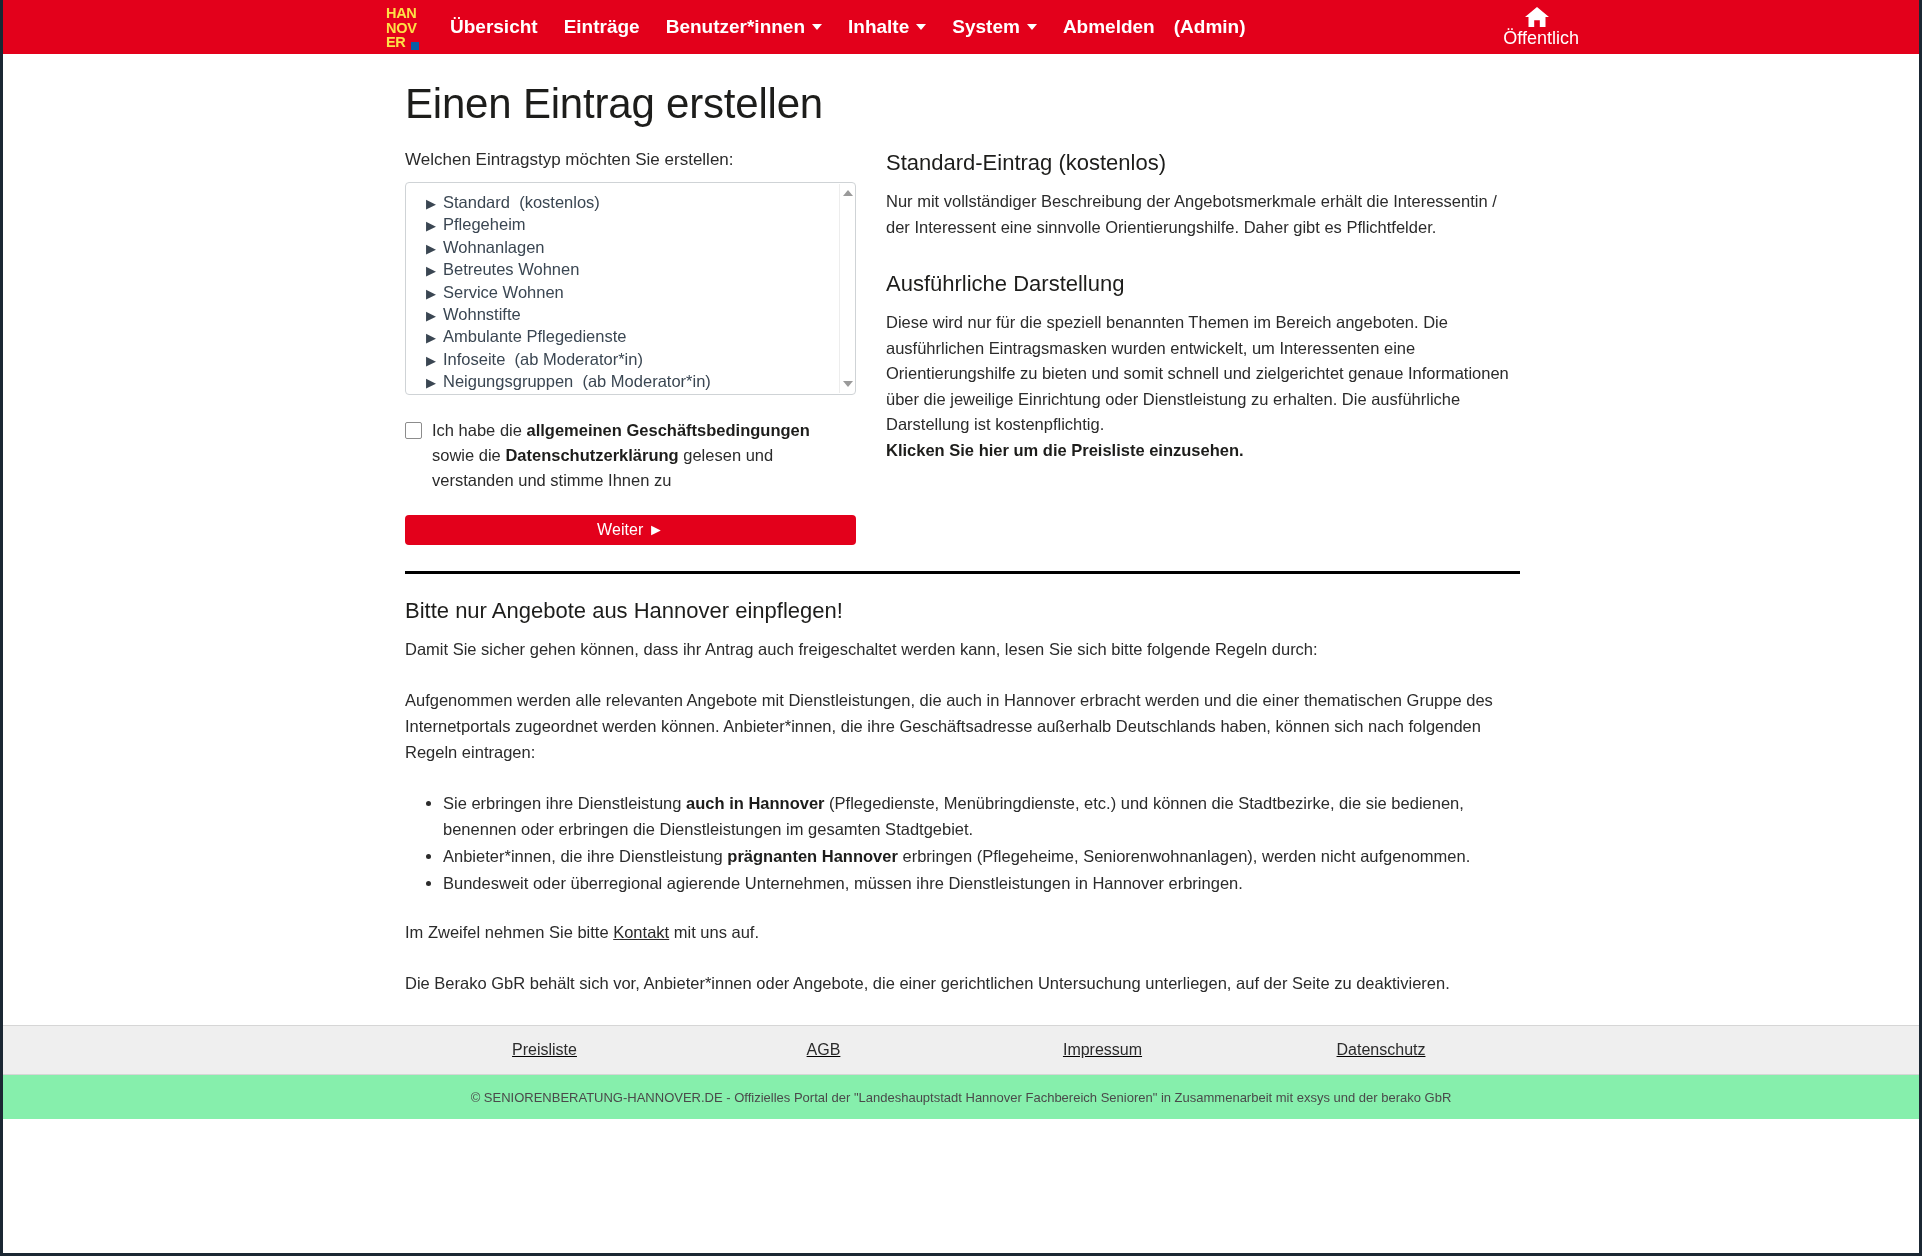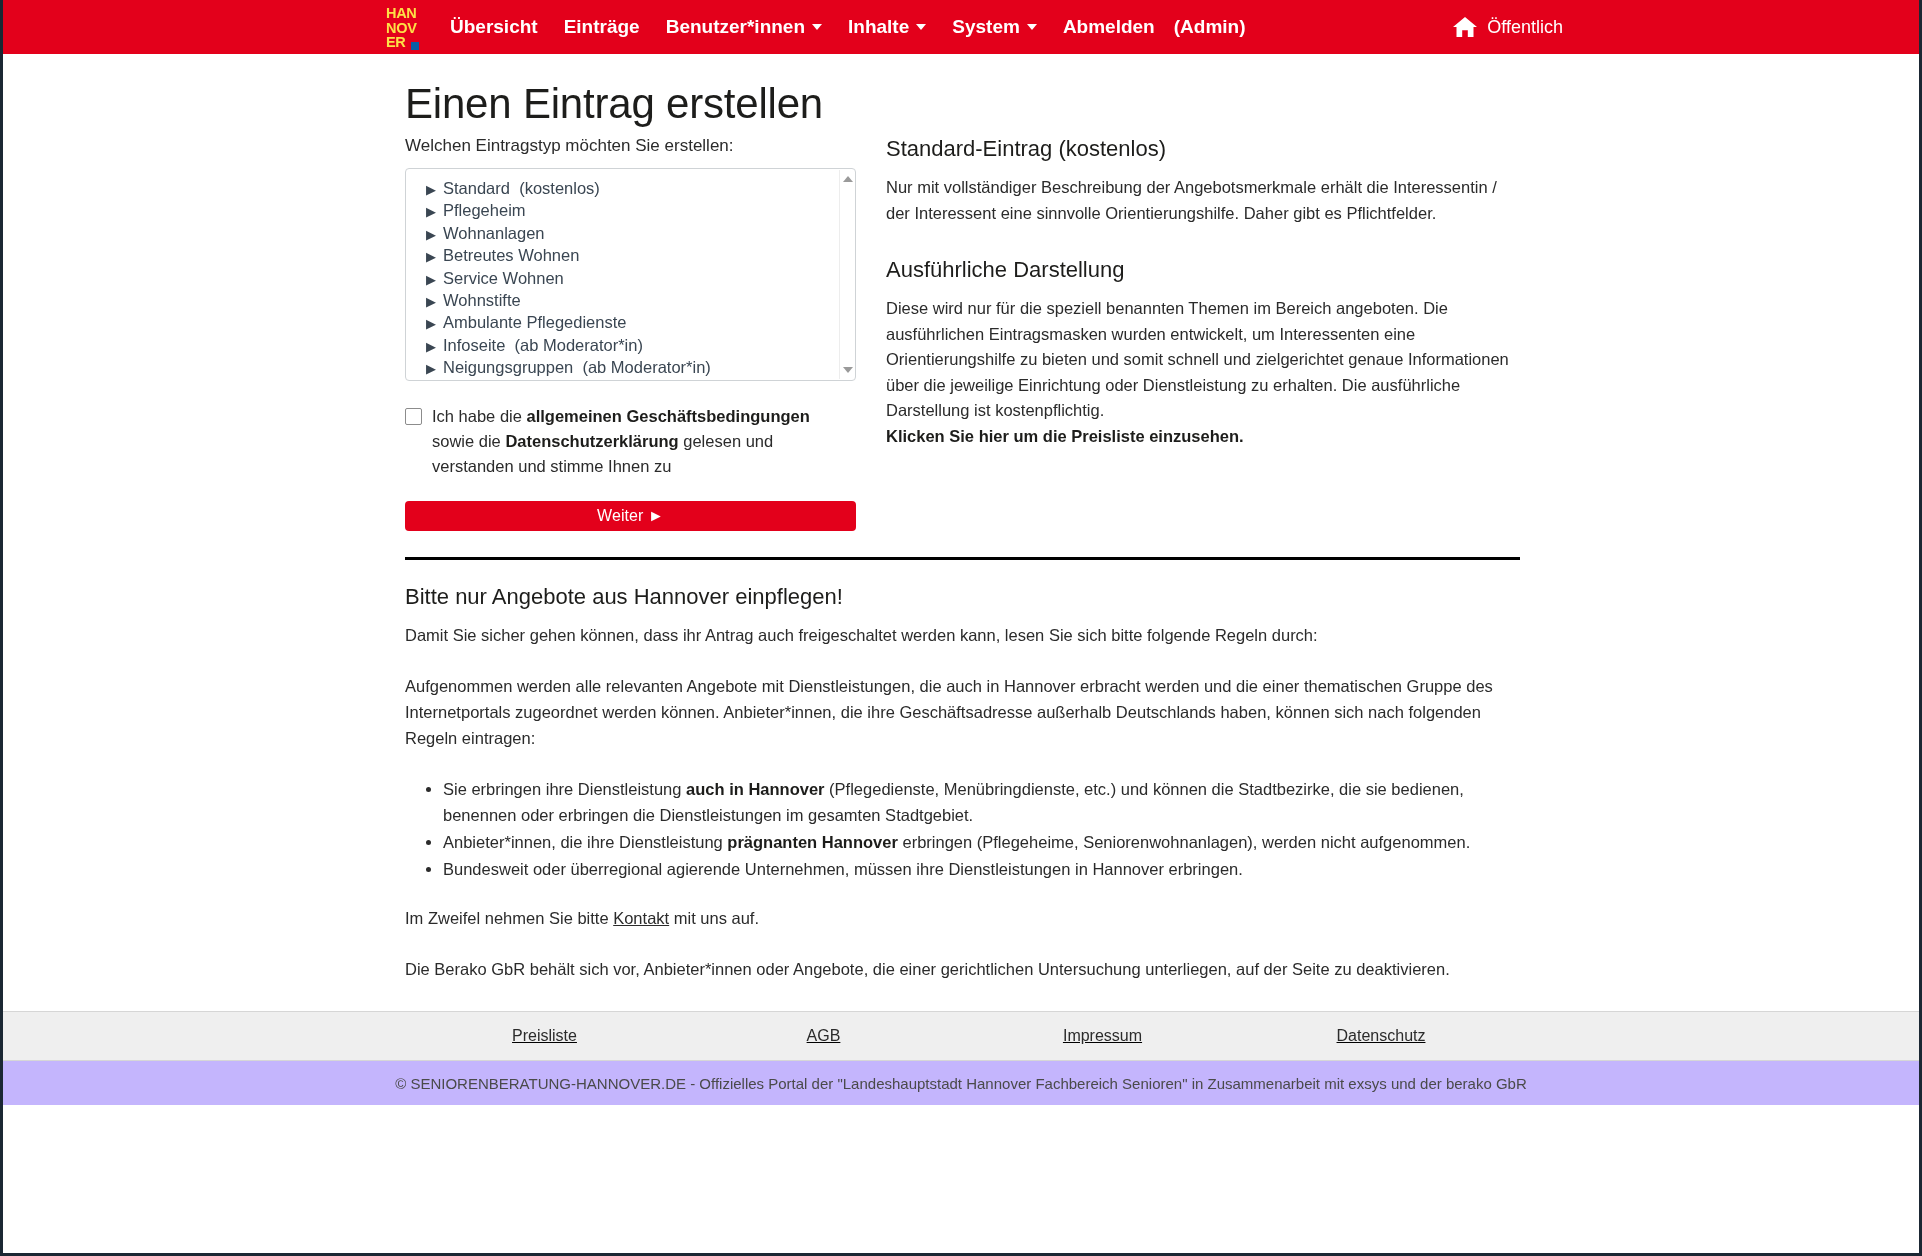--- a/index.html
+++ b/index.html
@@ -73,48 +73,49 @@
     border-left: 5px solid transparent;
     border-right: 5px solid transparent;
     border-top: 6px solid #ffffff;
   }
   .nav-item .sub {
     font-weight: bold;
     margin-left: 19px;
   }
   .nav-right {
     position: absolute;
-    right: 16px;
+    right: 0;
     padding-right: 340px;
     display: flex;
     align-items: center;
     color: #fff;
     font-size: 18px;
     cursor: pointer;
+    flex-direction: column;
   }
   .house-icon {
     margin-right: 9px;
     display: inline-flex;
     align-items: center;
   }
 
   
   .page {
     padding: 0;
   }
   .container {
     width: 1115px;
     margin-left: 402px;
     padding-top: 26px;
   }
   h1.page-title {
     font-size: 42px;
     font-weight: normal;
     color: #1d1d1b;
-    margin: 0 0 8px 0;
+    margin: 0 0 22px 0;
     letter-spacing: -0.2px;
   }
   .cols {
     display: flex;
     gap: 0;
   }
   .col-left { width: 451px; }
   .col-right { width: 634px; margin-left: 30px; }
 
   .label-above {
@@ -291,22 +292,22 @@
   }
   .fl1 { width: 279px; text-align: center; }
   .fl2 { width: 279px; text-align: center; }
   .fl3 { width: 279px; text-align: center; }
   .fl4 { width: 278px; text-align: center; }
   .footer-copy {
     height: 44px;
     display: flex;
     align-items: center;
     justify-content: center;
-    background: #c4b5fd;
-    font-size: 15px;
+    background: #86efac;
+    font-size: 13px;
     color: #4a4a4a;
   }
 </style>
 </head>
 <body>
 
 <div class="navbar">
   <div class="nav-inner">
     <div class="logo">
       <span>HAN</span>

